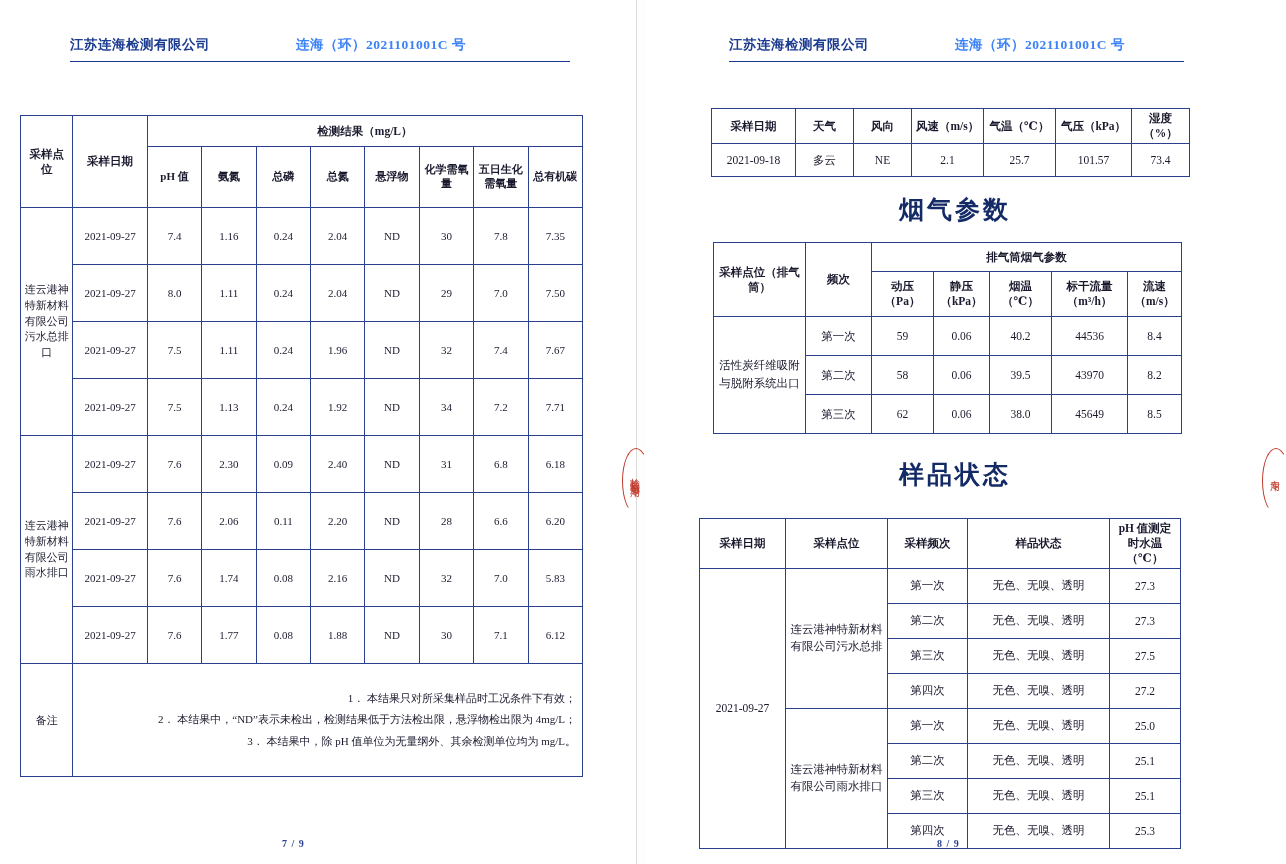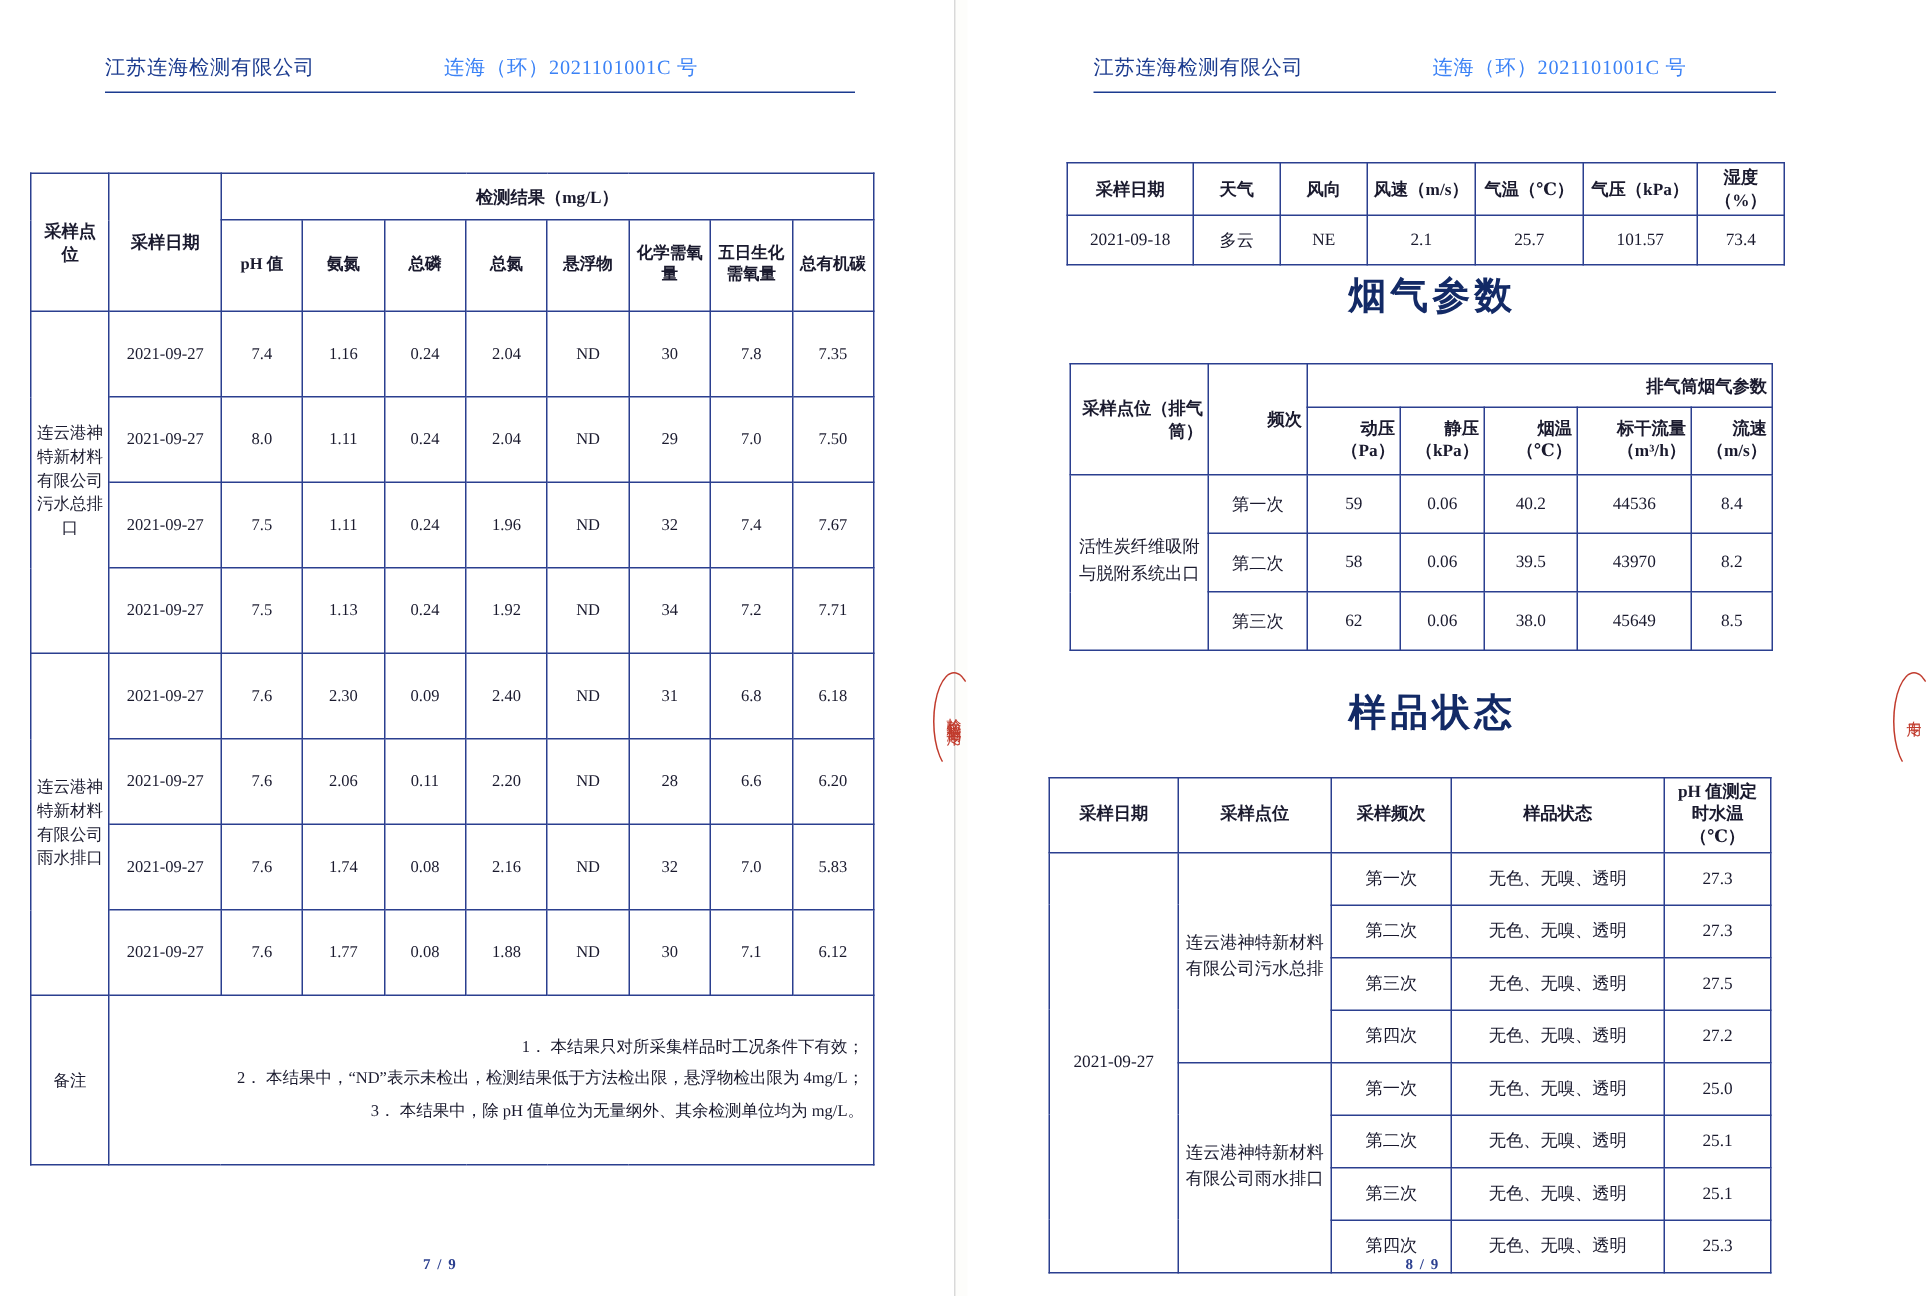--- a/index.html
+++ b/index.html
@@ -8,21 +8,21 @@
     font-family:"Liberation Serif","DejaVu Serif",serif;
     color:#1a1a2e;position:relative;overflow:hidden;
   }
   .page{position:absolute;top:0;height:864px;background:#ffffff;}
   .page-left{left:0;width:636px;border-right:1px solid #d9d9d9;}
   .page-right{left:645px;width:641px;}
   .sheet{position:absolute;}
 
   .hdr{
     display:flex;align-items:baseline;
-    font-size:13.5px;font-weight:normal;color:#1b3b8f;
+    font-size:13.5px;font-weight:bold;color:#1b3b8f;
     letter-spacing:0.5px;
   }
   .hdr .company{white-space:nowrap;}
   .hdr .code{margin-left:86px;white-space:nowrap;color:#3b82f6;}
   .hdr-line{border-bottom:1.6px solid #1b3b8f;margin-top:4px;}
 
   .title{
     text-align:center;font-size:25px;font-weight:bold;
     letter-spacing:3px;color:#132a66;
     font-family:"DejaVu Serif","Liberation Serif",serif;
@@ -49,21 +49,21 @@
   .note-body{text-align:right;padding:8px 6px 8px 10px;line-height:1.95;font-size:11.5px;}
   .note-body .ln{display:block;white-space:nowrap;}
 
   
   .t-weather{width:478px;table-layout:fixed;}
   .t-weather th{height:30px;font-size:11.5px;}
   .t-weather td{height:28px;font-size:11.5px;}
 
   
   .t-flue{width:468px;table-layout:fixed;}
-  .t-flue th{font-size:11.5px;text-align:right;}
+  .t-flue th{font-size:11.5px;}
   .t-flue td{font-size:11.5px;}
   .t-flue .hgrp{height:24px;}
   .t-flue .hsub{height:40px;line-height:1.3;}
   .t-flue .body td{height:34px;}
   .t-flue .pt{line-height:1.55;}
 
   
   .t-sample{width:481px;table-layout:fixed;}
   .t-sample th{height:44px;font-size:11.5px;line-height:1.3;}
   .t-sample td{height:30px;font-size:11.5px;}
@@ -269,21 +269,21 @@
           <td>NE</td>
           <td>2.1</td>
           <td>25.7</td>
           <td>101.57</td>
           <td>73.4</td>
         </tr>
       </tbody>
     </table>
   </div>
 
-  <div class="sheet title" style="left:70px;top:180px;width:480px;">烟气参数</div>
+  <div class="sheet title" style="left:70px;top:193px;width:480px;">烟气参数</div>
 
   <div class="sheet" style="left:68px;top:242px;">
     <table class="t-flue">
       <colgroup>
           <col style="width:92px">
           <col style="width:66px">
           <col style="width:62px">
           <col style="width:56px">
           <col style="width:62px">
           <col style="width:76px">

